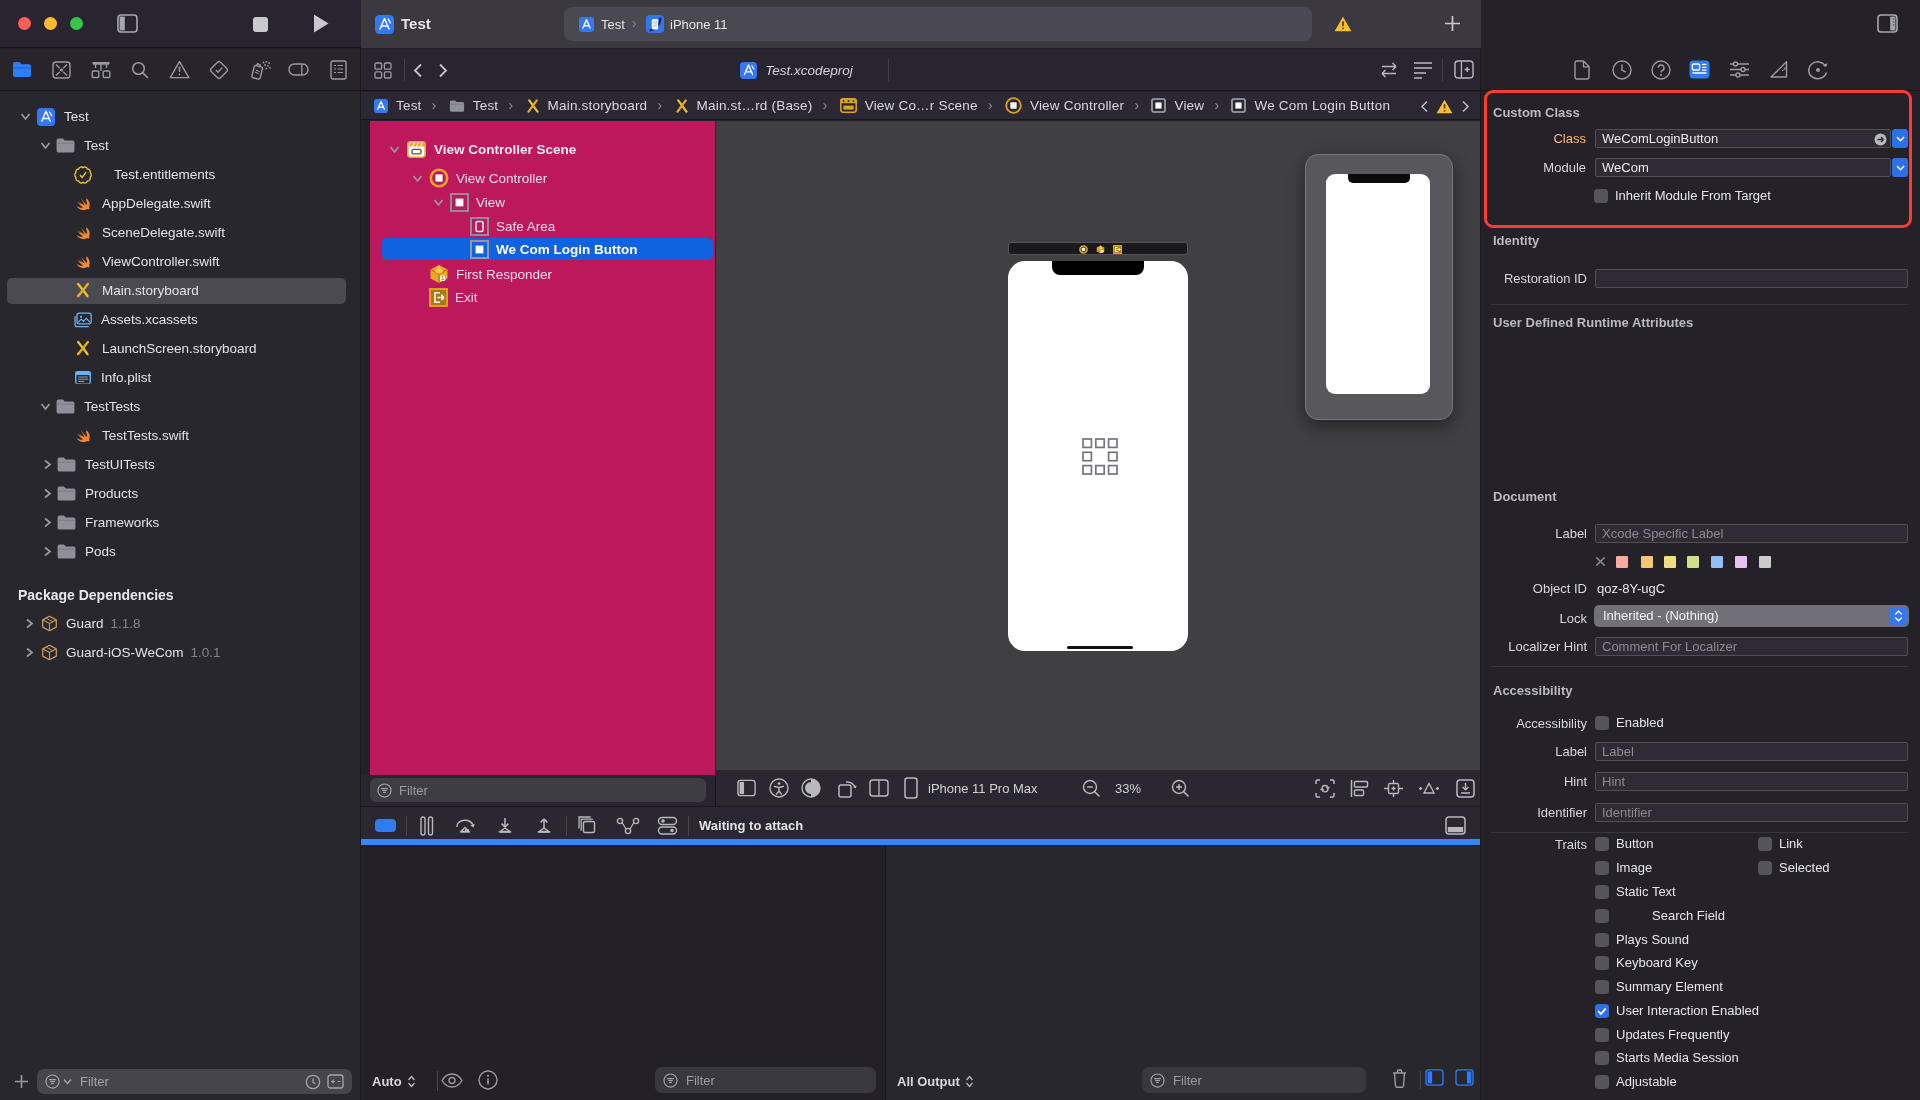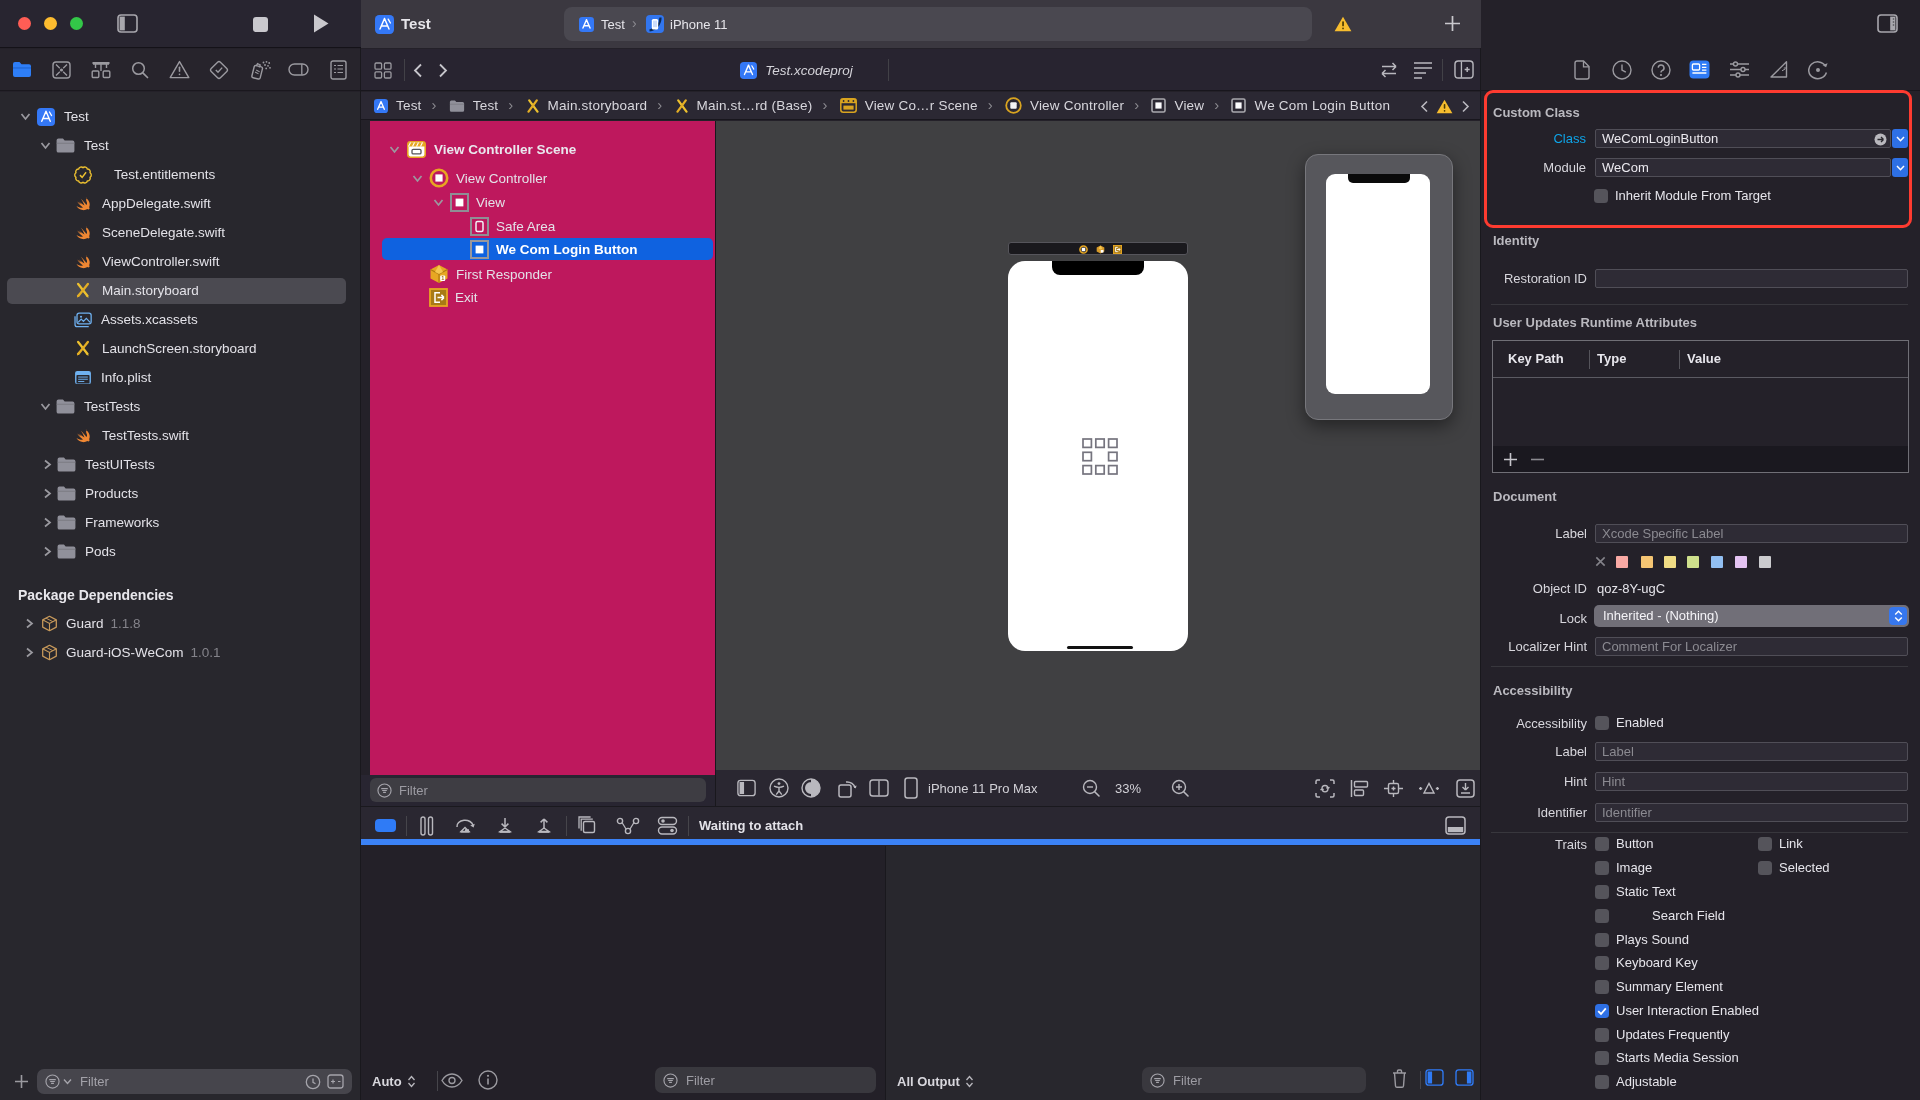--- a/index.html
+++ b/index.html
@@ -756,21 +756,21 @@
         <path d="M19.6 3.2 l-1.5 4 l-3.6 -2.3 Z" fill="#9b9aa0"></path>
       </svg>
   </div>
   <div class="abs" id="inspector" style="font-size:13px;">
 
     <div class="abs" style="left:3px;top:-2px;width:428px;height:138px;border:3.5px solid #fe3b30;border-radius:9px;z-index:5;"></div>
     <div class="abs" style="left:12px;top:-2px;width:420px;height:20px;display:flex;align-items:center;">
         <span style="font-weight:bold;color:#bab9bf;position:relative;top:12px;">Custom Class</span>
       </div>
 
-    <div class="abs" style="left:0;top:37px;width:105px;height:19px;text-align:right;line-height:19px;color:#0ea5e9;">Class</div>
+    <div class="abs" style="left:0;top:37px;width:105px;height:19px;text-align:right;line-height:19px;color:#fdba74;">Class</div>
     <div class="abs" style="left:114px;top:37px;width:296px;height:19px;background:#2e2b35;border:1px solid #504e57;border-radius:2px;line-height:17px;">
       <span style="margin-left:6px;color:#eceaf0;">WeComLoginButton</span>
       <svg class="abs" style="right:3px;top:2.5px;" width="13" height="13" viewBox="0 0 13 13">
           <circle cx="6.5" cy="6.5" r="6" fill="#b9b8be"></circle>
           <path d="M3.5 6.5 h6 M9.5 6.5 l-2.5 -2.5 M9.5 6.5 l-2.5 2.5" stroke="#28272d" stroke-width="1.3" fill="none"></path>
         </svg>
     </div>
     <div class="abs" style="left:411px;top:37px;width:16px;height:19px;background:#2e70e5;border-radius:3px;display:flex;align-items:center;justify-content:center;">
       <svg width="9" height="6" viewBox="0 0 9 6">
           <path d="M1 1 L4.5 4.7 L8 1" stroke="#fff" stroke-width="1.5" fill="none"></path>
@@ -788,38 +788,21 @@
     </div>
 
     <div class="abs" style="left:113px;top:97px;width:14px;height:14px;background:#55545b;border-radius:3.5px;"></div>
     <div class="abs" style="left:134px;top:96px;color:#e6e5eb;">Inherit Module From Target</div>
 
     <div class="abs" style="left:12px;top:141px;font-weight:bold;color:#bab9bf;">Identity</div>
     <div class="abs" style="left:0;top:177px;width:106px;height:19px;text-align:right;line-height:19px;color:#d8d7dd;">Restoration ID</div>
     <div class="abs" style="left:114px;top:177px;width:313px;height:19px;background:#2e2b35;border:1px solid #504e57;border-radius:2px;"></div>
     <div class="abs" style="left:10px;top:212px;width:417px;height:1px;background:#38373d;"></div>
 
-    <div class="abs" style="left:12px;top:223px;font-weight:bold;color:#bab9bf;">User Updates Runtime Attributes</div>
-    <div class="abs" style="left:11px;top:248px;width:417px;height:133px;border:1px solid #706f76;">
-      <div class="abs" style="left:0;top:0;width:415px;height:37px;border-bottom:1px solid #5b5a62;">
-        <span class="abs" style="left:15px;top:10px;font-weight:bold;color:#e8e7ed;">Key Path</span>
-        <div class="abs" style="left:96px;top:9px;width:1px;height:19px;background:#55545b;"></div>
-        <span class="abs" style="left:104px;top:10px;font-weight:bold;color:#e8e7ed;">Type</span>
-        <div class="abs" style="left:186px;top:9px;width:1px;height:19px;background:#55545b;"></div>
-        <span class="abs" style="left:194px;top:10px;font-weight:bold;color:#e8e7ed;">Value</span>
-      </div>
-      <div class="abs" style="left:0;top:105px;width:415px;height:26px;background:#1a181f;">
-        <svg class="abs" style="left:10px;top:6px;" width="15" height="15" viewBox="0 0 15 15">
-            <path d="M7.5 1 V14 M1 7.5 H14" stroke="#c6c5cb" stroke-width="1.6"></path>
-          </svg>
-        <svg class="abs" style="left:37px;top:6px;" width="15" height="15" viewBox="0 0 15 15">
-            <path d="M1 7.5 H14" stroke="#8a898f" stroke-width="1.6"></path>
-          </svg>
-      </div>
-    </div>
+    <div class="abs" style="left:12px;top:223px;font-weight:bold;color:#bab9bf;">User Defined Runtime Attributes</div>
 
     <div class="abs" style="left:12px;top:397px;font-weight:bold;color:#bab9bf;">Document</div>
     <div class="abs" style="left:0;top:432px;width:106px;height:19px;text-align:right;line-height:19px;color:#d8d7dd;">Label</div>
     <div class="abs" style="left:114px;top:432px;width:313px;height:19px;background:#2e2b35;border:1px solid #504e57;border-radius:2px;line-height:17px;"><span style="margin-left:6px;color:#8b8a91;">Xcode Specific Label</span></div>
     <div class="abs" style="left:113px;top:463px;width:13px;height:13px;">
       <svg width="13" height="13" viewBox="0 0 14 14">
           <path d="M2.5 2.5 L11.5 11.5 M11.5 2.5 L2.5 11.5" stroke="#84838a" stroke-width="1.7"></path>
         </svg>
     </div>
     <div class="abs" style="left:135px;top:464px;width:12px;height:12px;background:#f8a9a4;border-radius:1px;"></div>

